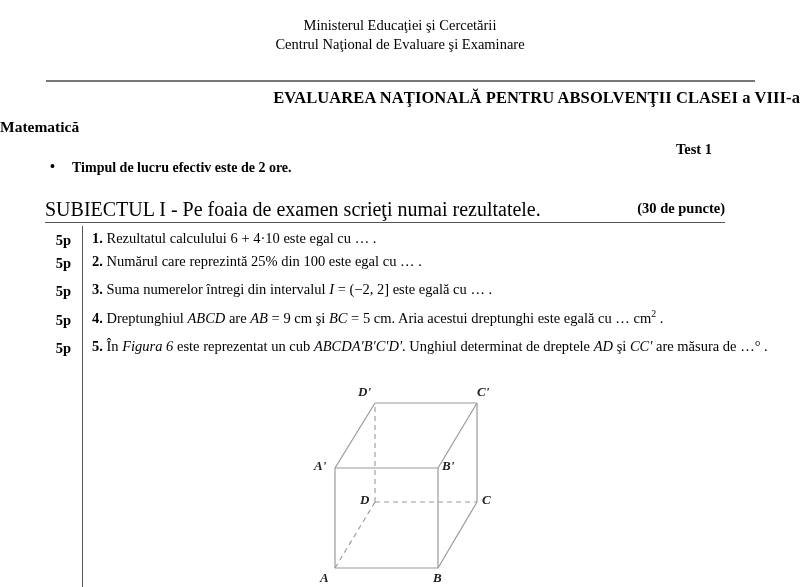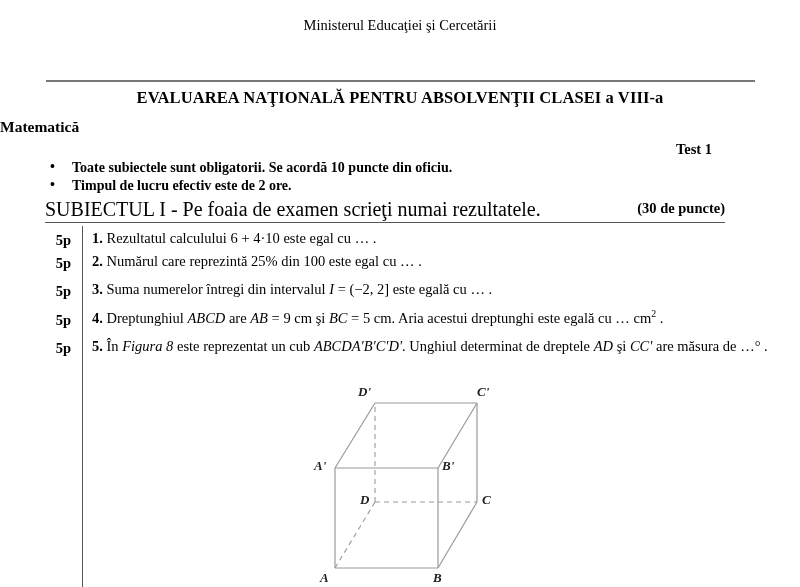--- a/index.html
+++ b/index.html
@@ -25,21 +25,21 @@
 
   .rule-top{
     position:absolute;
     left:46px; top:80px; width:709px; height:0;
     border-top:2px solid #777;
   }
 
   .title-main{
     position:absolute;
     left:0; top:88px; width:800px;
-    text-align:center;
+    text-align:right;
     font-weight:bold;
     font-size:16.5px;
     letter-spacing:.1px;
   }
   .title-sub{
     position:absolute;
     left:0; top:118px; width:800px;
     text-align:left;
     font-weight:bold;
     font-size:15.5px;
@@ -152,30 +152,30 @@
     color:#222;
   }
 </style>
 </head>
 <body>
 
 <div class="page">
 
   <div class="hdr">
     <span class="hdr-line">Ministerul Educaţiei şi Cercetării</span>
+    <span class="hdr-line">Centrul Naţional de Evaluare şi Examinare</span>
   </div>
 
   <div class="rule-top"></div>
 
   <div class="title-main">EVALUAREA NAŢIONALĂ PENTRU ABSOLVENŢII CLASEI a VIII-a</div>
   <div class="title-sub">Matematică</div>
   <div class="test-no">Test 1</div>
 
   <div class="bullets">
-    <div class="bl">Toate subiectele sunt obligatorii. Se acordă 10 puncte din oficiu.</div>
     <div class="bl">Timpul de lucru efectiv este de 2 ore.</div>
   </div>
 
   <div class="subject">SUBIECTUL I - Pe foaia de examen scrieţi numai rezultatele.</div>
   <div class="subject-pts">(30 de puncte)</div>
   <div class="rule-sub"></div>
 
   <div class="tail-line"></div>
 
   <div class="qwrap">
@@ -231,21 +231,21 @@
         <span class="mathitem"><i class="mv">BC</i> <span>= 5 cm</span></span><span>. Aria acestui dreptunghi este egală cu … cm</span><sup>2</sup> <span>.</span>
       </div>
     </div>
 
     <div class="qrow" style="margin-top:5px;">
       <div class="qpts">5p</div>
       <div class="qsep"></div>
       <div class="qtext">
         <span class="qnum">5.</span>
         <span>În</span>
-        <i class="mv">Figura 8</i>
+        <i class="mv">Figura 6</i>
         <span>este reprezentat un cub</span>
         <i class="mv">ABCDA'B'C'D'</i><span>. Unghiul determinat de dreptele</span>
         <i class="mv">AD</i>
         <span>şi</span>
         <i class="mv">CC'</i>
         <span>are măsura de …° .</span>
       </div>
     </div>
 
   </div>

